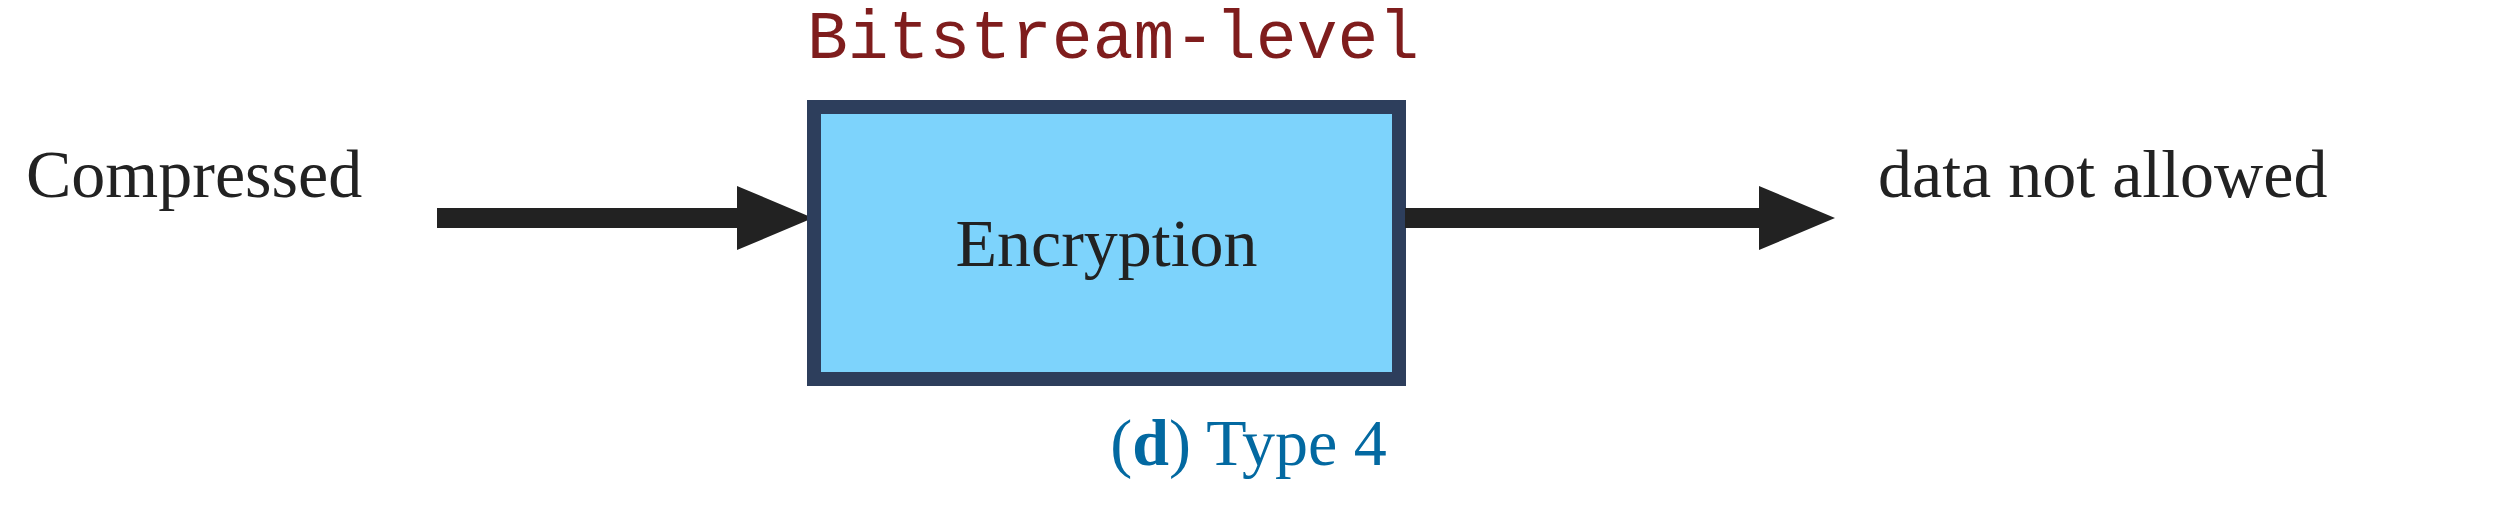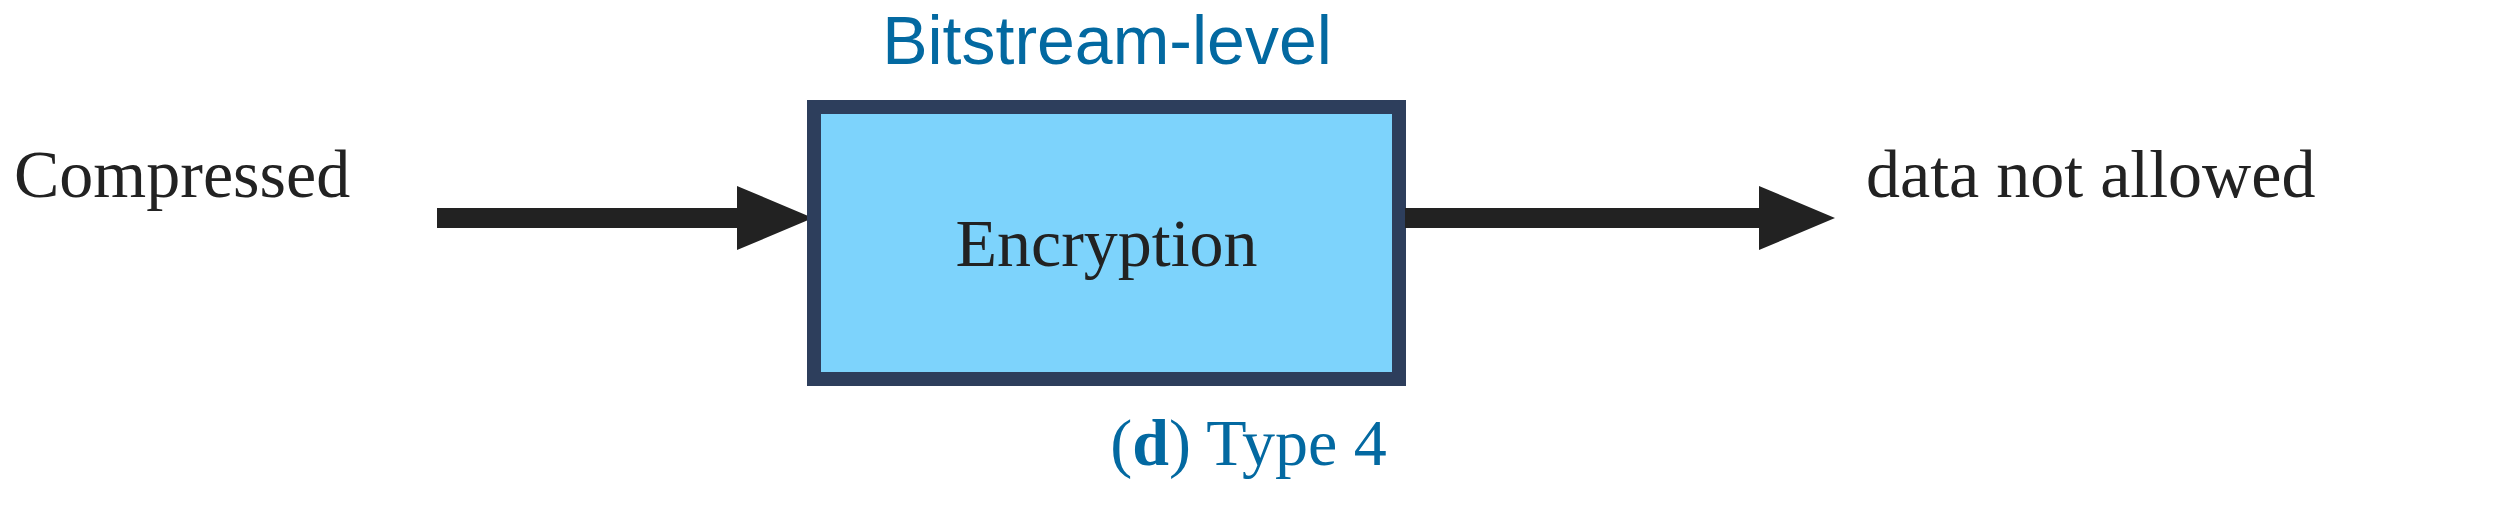--- a/index.html
+++ b/index.html
@@ -20,20 +20,21 @@
   }
 
   
   .label-block {
     position: absolute;
     color: #222222;
     font-size: 68px;
     line-height: 1.18;
     white-space: nowrap;
     font-family: "Liberation Serif", "DejaVu Serif", serif;
+    margin-left: 12px;
   }
 
   #input-label {
     left: 14px;
     top: 134px;
     text-align: left;
   }
 
   #output-label {
     left: 1866px;
@@ -47,23 +48,23 @@
 
   
   #box-title {
     position: absolute;
     left: 807px;
     top: 6px;
     width: 600px;
     text-align: center;
     font-size: 68px;
     line-height: 1.0;
-    color: #0369a1;
+    color: #7f1d1d;
     white-space: nowrap;
-    font-family: Liberation Sans, sans-serif;
+    font-family: Liberation Mono, monospace;
   }
 
   
   #process-box {
     position: absolute;
     left: 807px;
     top: 100px;
     width: 599px;
     height: 286px;
     box-sizing: border-box;

